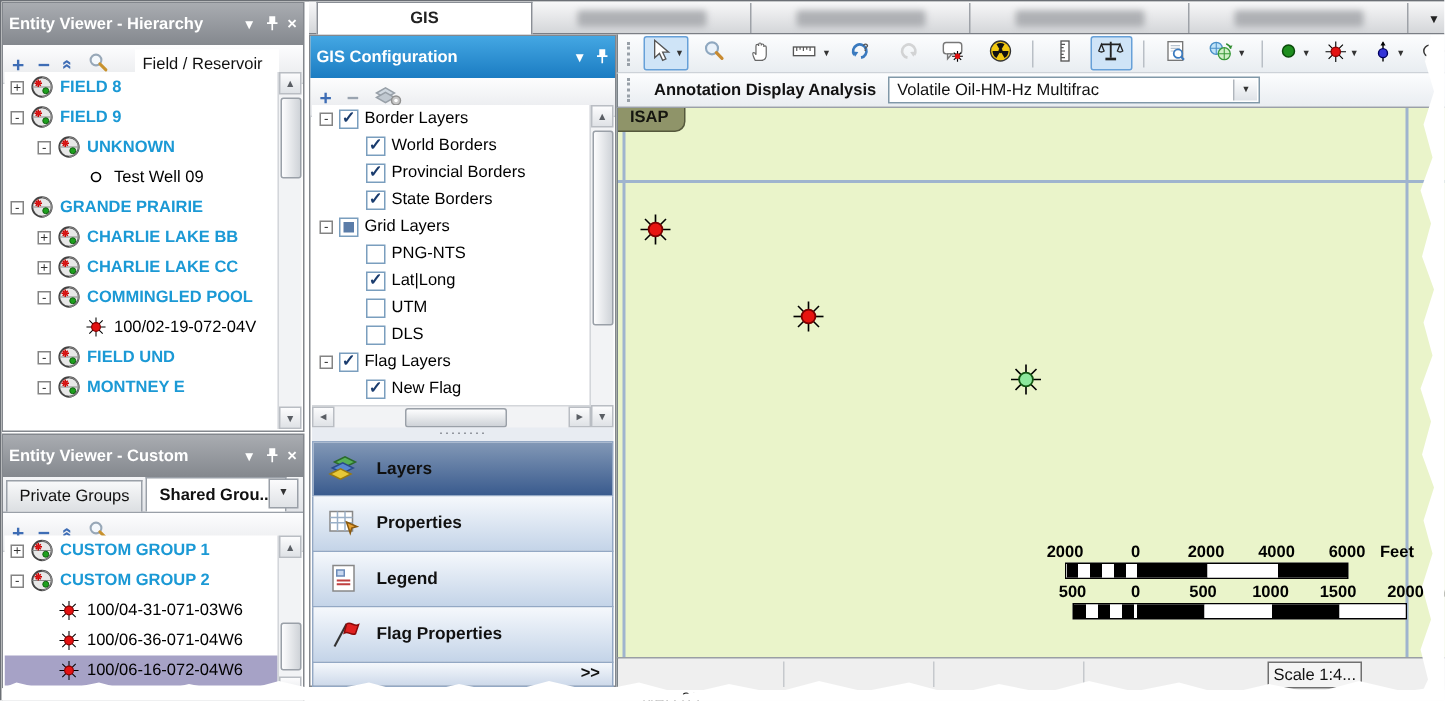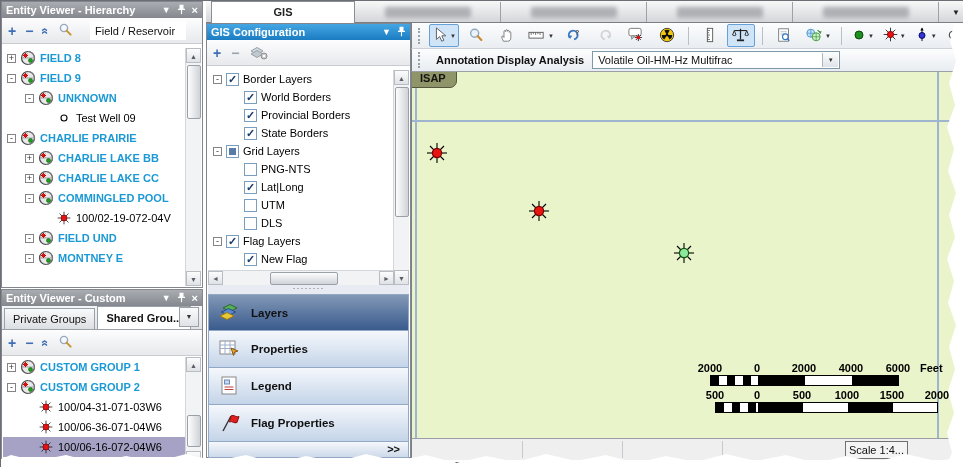--- a/index.html
+++ b/index.html
@@ -1,21 +1,21 @@
 <!DOCTYPE html>
 <html><head>
 <meta charset="utf-8">
 <style>
   html,body{margin:0;padding:0;background:#fff;}
   #app{position:relative;width:963px;height:467px;overflow:hidden;
        font-family:"Liberation Sans",sans-serif;font-size:11px;color:#111;
        border-top:1px solid #6b6f75;border-left:1px solid #6b6f75;box-sizing:border-box;background:#fff;}
   
   .panel{position:absolute;border:1px solid #83878d;box-sizing:border-box;background:#fff;}
-  .phead{height:16px;background:linear-gradient(#a9acb1,#84888e);color:#fff;display:flex;align-items:center;
+  .phead{height:28px;background:linear-gradient(#a9acb1,#84888e);color:#fff;display:flex;align-items:center;
          padding:0 4px;font-weight:bold;font-size:11px;}
   .phead.blue{background:linear-gradient(#44a7e3,#1b7cc2);}
   .ptitle{flex:1;white-space:nowrap;overflow:hidden;}
   .phicons{display:flex;align-items:center;gap:6px;}
   .phbtn{color:#fff;font-size:9px;cursor:default;line-height:10px;}
   .ptool{height:25px;background:linear-gradient(#fdfdfe,#e7e9ec);border-bottom:1px solid #c9cdd2;
          display:flex;align-items:center;gap:9px;padding:0 6px;position:relative;}
   .ib{font-weight:bold;color:#3e6db5;font-size:14px;line-height:14px;cursor:default;}
   .ib.coll{display:inline-block;transform:rotate(90deg);font-size:12px;}
   .filterbox{position:absolute;left:88px;right:16px;top:3px;bottom:3px;background:#fff;
@@ -228,21 +228,21 @@
               <g stroke="#c00" stroke-width="1">
                 <line x1="5.5" y1="3" x2="5.5" y2="8"></line>
                 <line x1="3" y1="5.5" x2="8" y2="5.5"></line>
                 <line x1="3.8" y1="3.8" x2="7.2" y2="7.2"></line>
                 <line x1="3.8" y1="7.2" x2="7.2" y2="3.8"></line>
               </g>
               <circle cx="5.5" cy="5.5" r="1.4" fill="#d81616"></circle>
               <circle cx="10.5" cy="10.5" r="2" fill="#1ea01e" stroke="#0a5a0a" stroke-width="0.6"></circle>
             </svg>
           </span>
-          <span class="tlab grp">CHARLIE PRAIRIE</span>
+          <span class="tlab grp">GRANDE PRAIRIE</span>
         </div>
         <div class="trow" style="padding-left: 22px;">
           <span class="exp">+</span>
           <span class="ticon">
             <svg width="16" height="16" viewBox="0 0 16 16">
               <circle cx="8" cy="8" r="6.5" fill="#e8e8e8" stroke="#444" stroke-width="1.2"></circle>
               <path d="M8 1.5 A6.5 6.5 0 0 1 8 14.5 M1.5 8 H14.5" stroke="#888" stroke-width="0.7" fill="none"></path>
               <g stroke="#c00" stroke-width="1">
                 <line x1="5.5" y1="3" x2="5.5" y2="8"></line>
                 <line x1="3" y1="5.5" x2="8" y2="5.5"></line>

